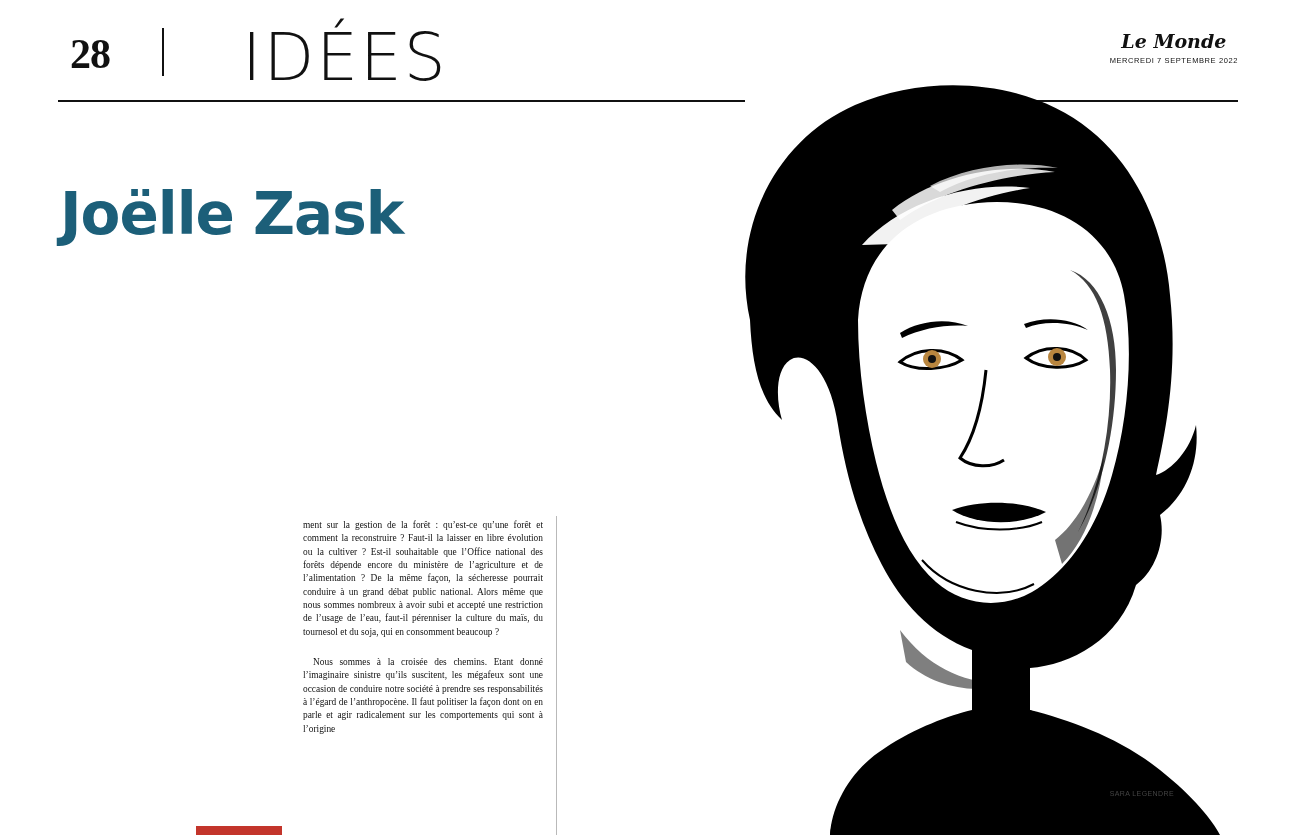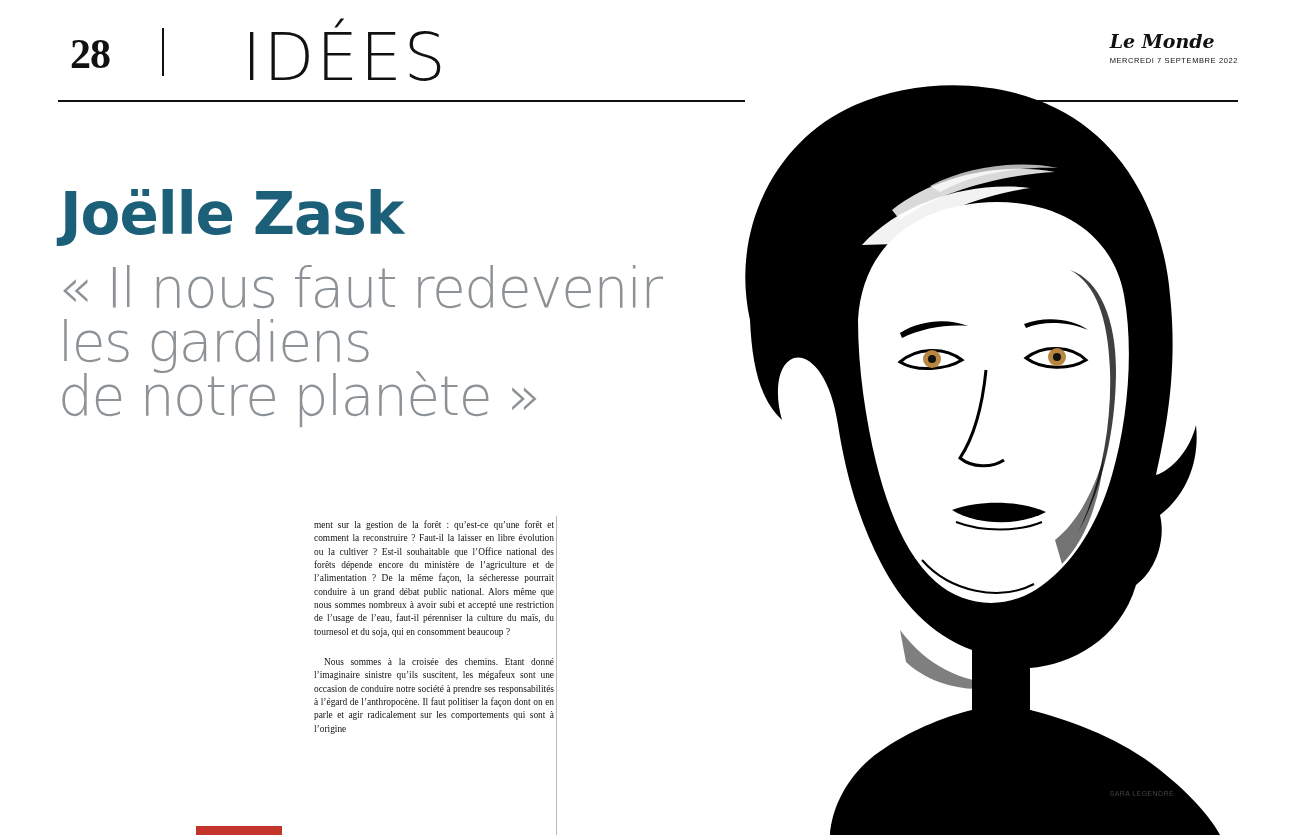--- a/index.html
+++ b/index.html
@@ -53,21 +53,21 @@
     font-weight: 300;
     font-size: 66px;
     letter-spacing: 2px;
     color: #111;
     margin-left: 44px;
   }
   .brand {
     position: absolute;
     right: 0;
     top: 18px;
-    text-align: left;
+    text-align: center;
   }
   .brand-name {
     font-family: "DejaVu Serif", serif;
     font-weight: bold;
     font-style: italic;
     font-size: 19px;
     color: #111;
     letter-spacing: 0px;
     line-height: 1;
   }
@@ -129,21 +129,21 @@
     width: 228px;
     font-family: "Liberation Serif", serif;
     font-size: 20.5px;
     line-height: 1.42;
     color: #111;
   }
 
   
   .bodycol {
     position: absolute;
-    left: 314px;
+    left: 303px;
     top: 519px;
     width: 240px;
     font-family: "Liberation Serif", serif;
     font-size: 9.4px;
     line-height: 1.42;
     text-align: justify;
     color: #111;
     column-count: 1;
   }
   .bodycol p { margin: 0; }
@@ -195,25 +195,20 @@
     <div class="section-title">IDÉES</div>
     <div class="brand">
       <div class="brand-name">Le Monde</div>
       <div class="brand-date">MERCREDI 7 SEPTEMBRE 2022</div>
     </div>
   </div>
   <div class="head-rule"></div>
   <div class="head-rule-gap"></div>
 
   <div class="byline">Joëlle Zask</div>
-  <div class="headline">
-    <span class="ln">« Il nous faut redevenir</span>
-    <span class="ln">les gardiens</span>
-    <span class="ln">de notre planète »</span>
-  </div>
 
 
   <div class="bodycol">
     <p>ment sur la gestion de la forêt : qu’est-ce qu’une forêt et comment la reconstruire ? Faut-il la laisser en libre évolution ou la cultiver ? Est-il souhaitable que l’Office national des forêts dépende encore du ministère de l’agriculture et de l’alimentation ? De la même façon, la sécheresse pourrait conduire à un grand débat public national. Alors même que nous sommes nombreux à avoir subi et accepté une restriction de l’usage de l’eau, faut-il pérenniser la culture du maïs, du tournesol et du soja, qui en consomment beaucoup ?</p>
     <p>Nous sommes à la croisée des chemins. Etant donné l’imaginaire sinistre qu’ils suscitent, les mégafeux sont une occasion de conduire notre société à prendre ses responsabilités à l’égard de l’anthropocène. Il faut politiser la façon dont on en parle et agir radicalement sur les comportements qui sont à l’origine</p>
   </div>
   <div class="col-rule"></div>
   <div class="red-mark"></div>
 
   <div class="portrait">

